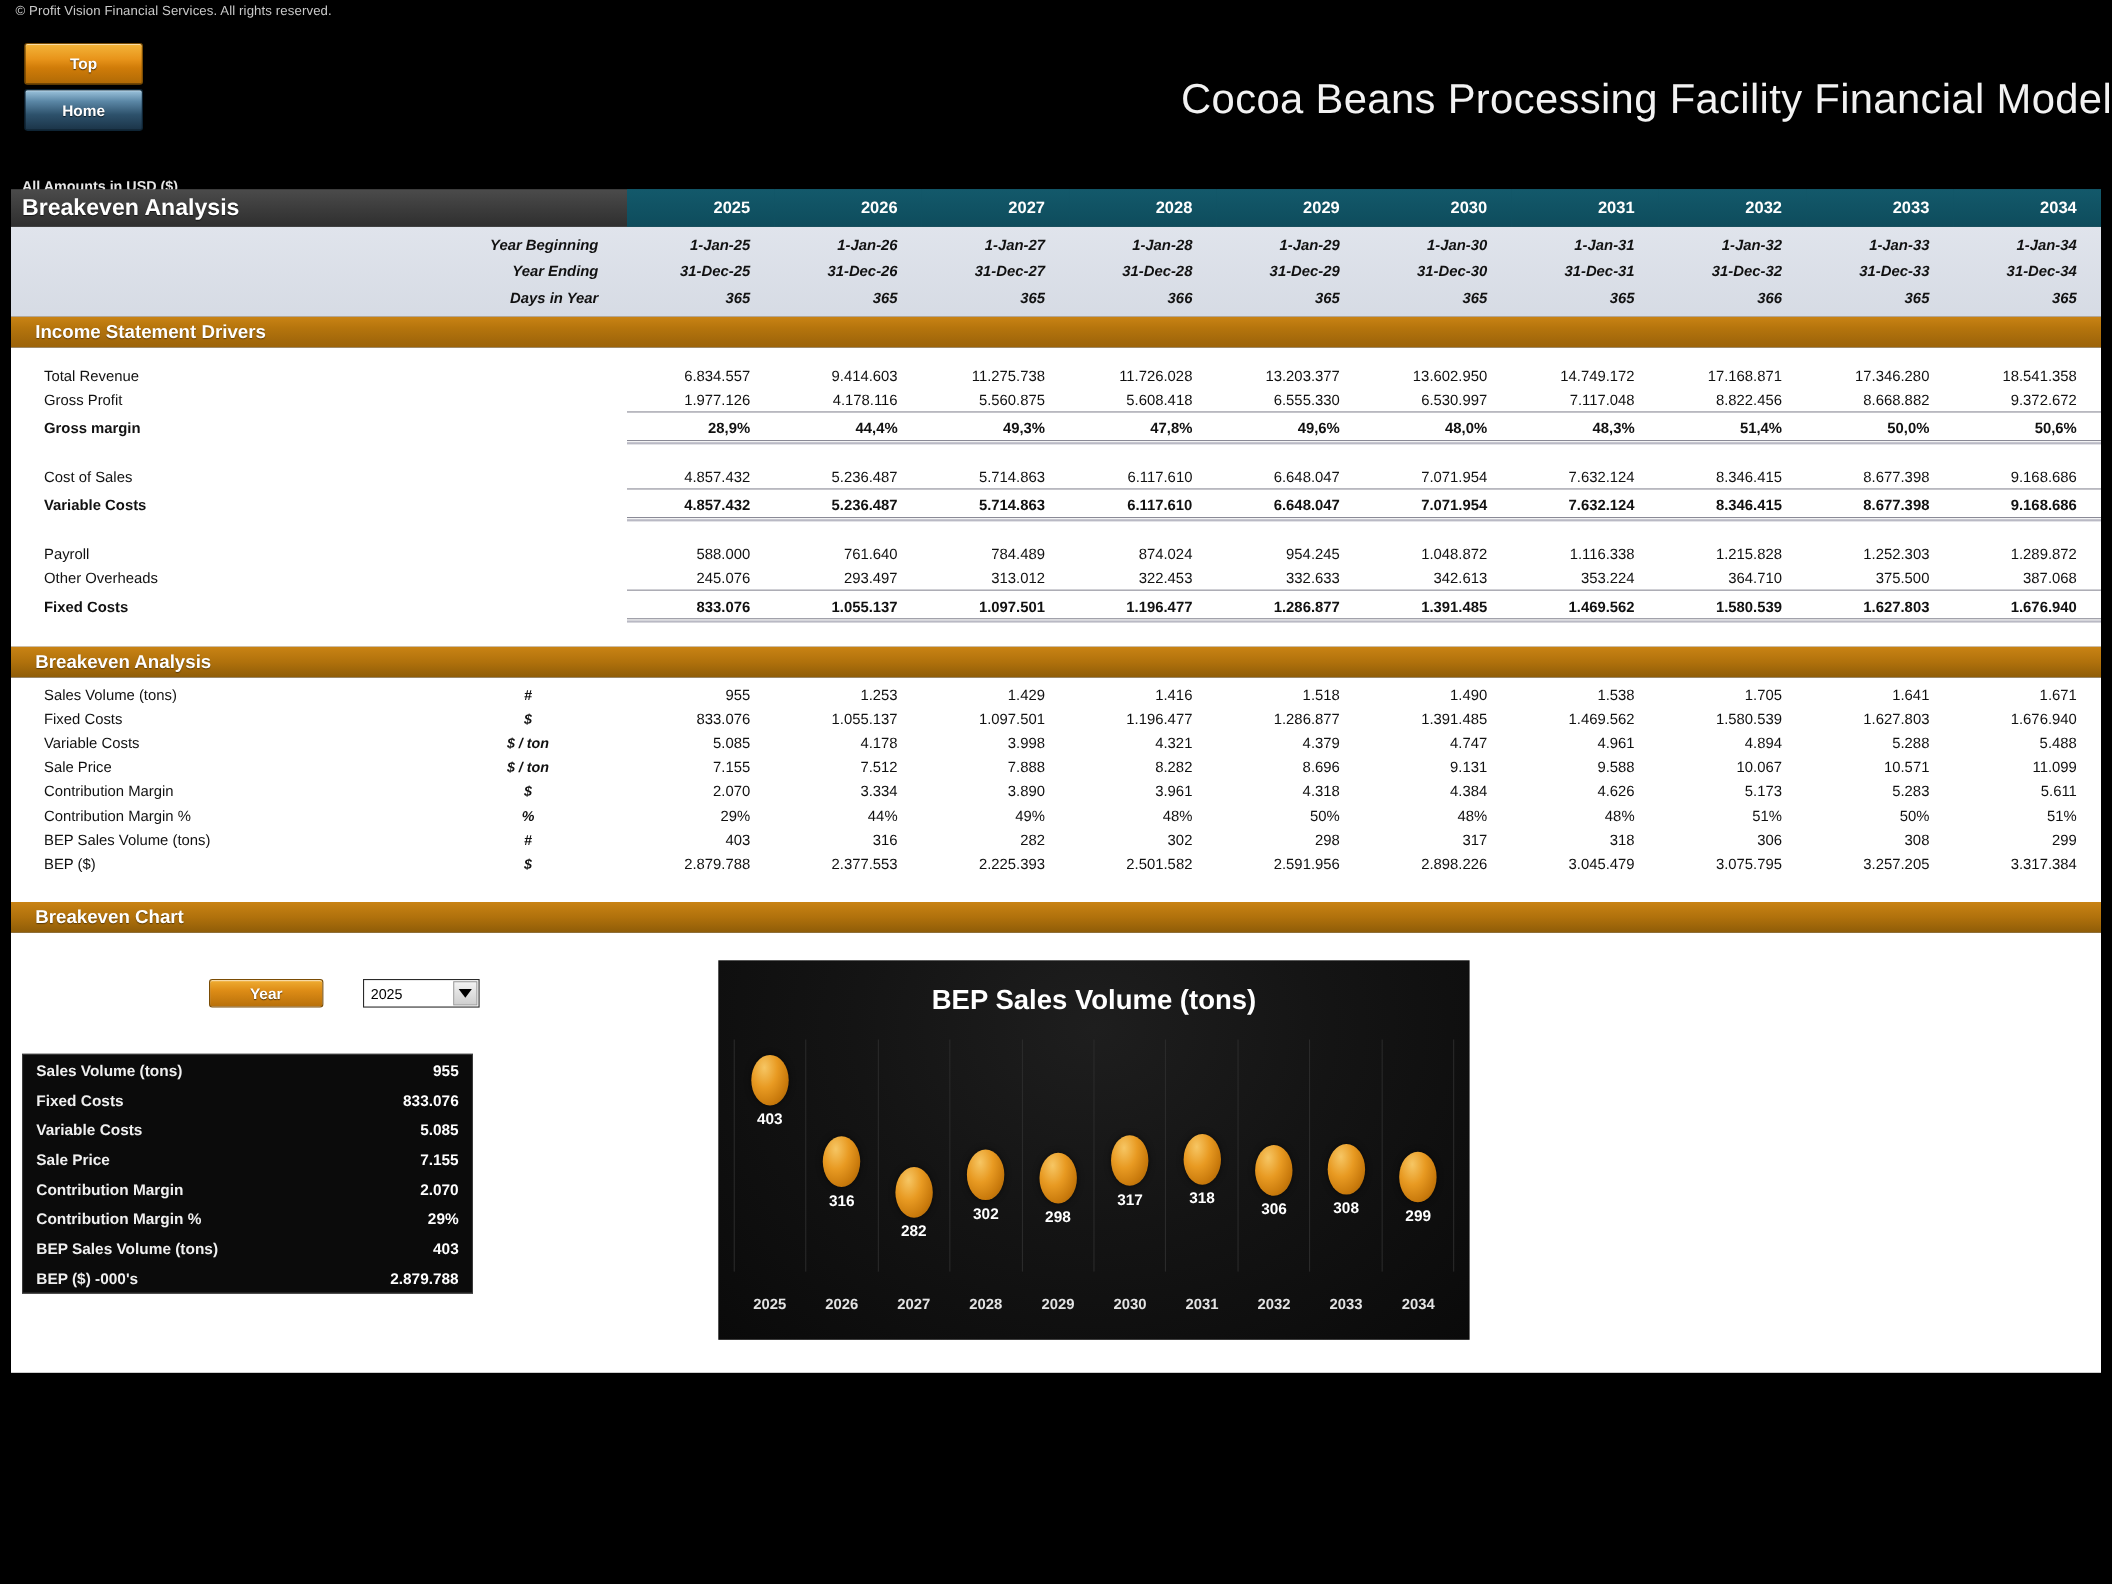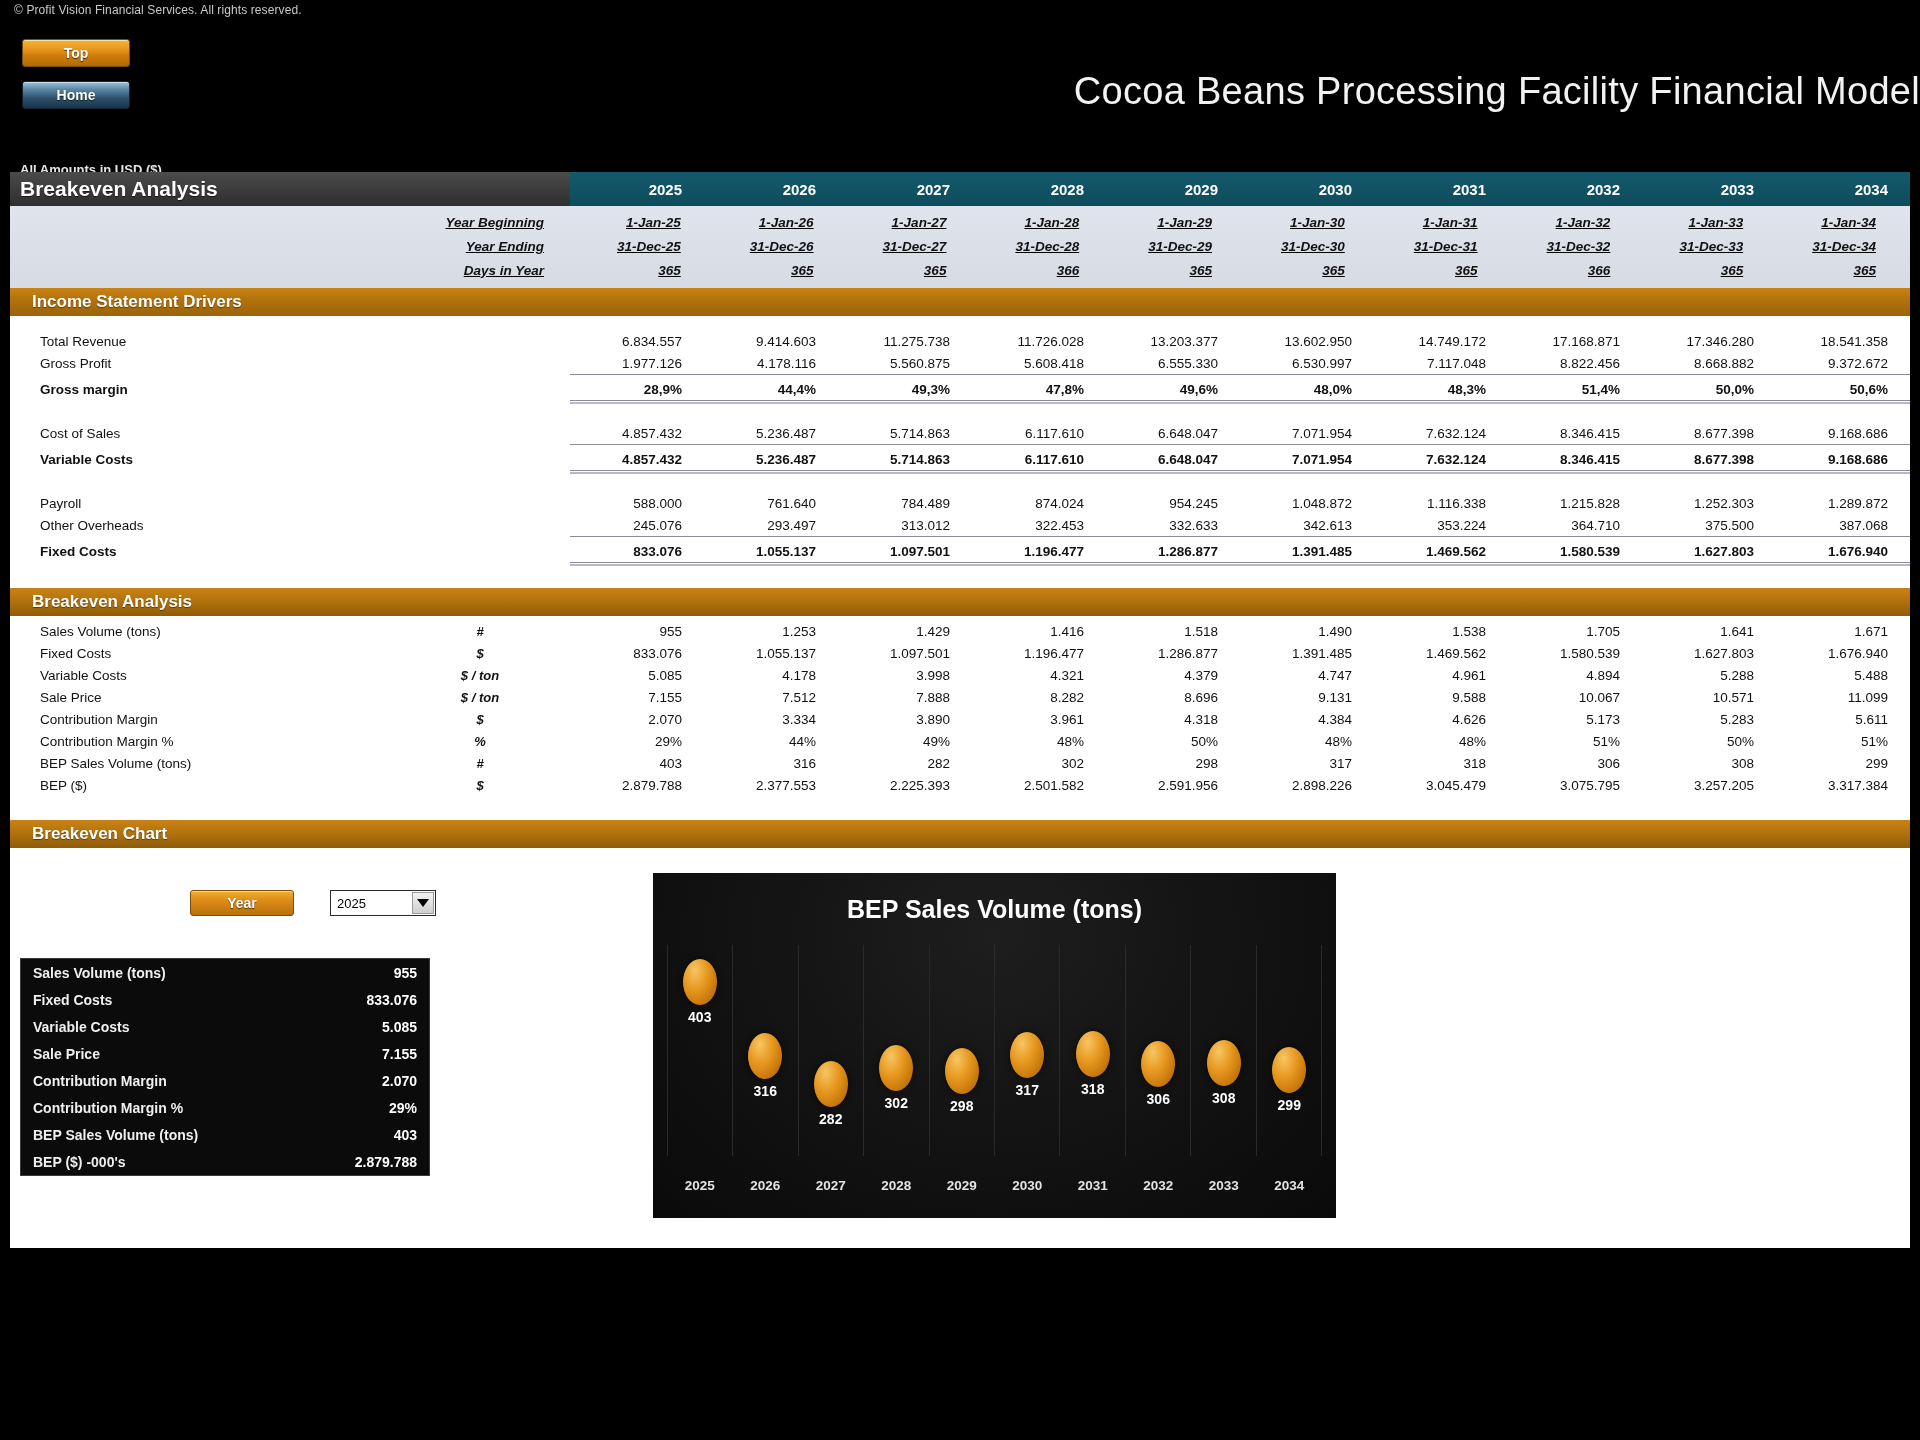--- a/index.html
+++ b/index.html
@@ -10,21 +10,21 @@
     overflow: hidden;
   }
   .page { position: relative; width: 1920px; height: 1440px; background:#000; }
 
   
   .copyright {
     position:absolute; left:14px; top:3px;
     font-size:12px; color:#c9c9c9; letter-spacing:.1px;
   }
   .navbtn {
-    position:absolute; left:22px; width:108px; height:28px;
+    position:absolute; left:22px; width:108px; height:38px;
     border-radius:3px; font-size:14px; font-weight:bold;
     display:flex; align-items:center; justify-content:center;
     color:#fff; text-shadow:0 1px 1px rgba(0,0,0,.7);
     border:1px solid #222;
   }
   .navbtn.top {
     top:39px;
     background:linear-gradient(180deg,#f4b53a 0%,#e8941a 38%,#d07c09 60%,#b06a06 100%);
     border:1px solid #7a4c04;
     box-shadow:inset 0 1px 0 rgba(255,255,255,.55), 0 1px 2px rgba(0,0,0,.8);
@@ -67,22 +67,21 @@
   .banner .yr {
     flex:1 1 0; color:#fff; font-size:15px; font-weight:bold;
     display:flex; align-items:center; justify-content:flex-end;
     padding-right:22px;
     background:linear-gradient(180deg,#13596b 0%,#0e4c5c 100%);
   }
 
   
   .dates {
     background:linear-gradient(180deg,#e0e4ec 0%,#d6dbe4 100%);
-    padding:4px 12px 6px 0;
-    text-decoration:underline;
+    padding:4px 0 6px 0;
   }
   .dates .row { height:24px; align-items:center; }
   .dates .lbl {
     text-align:right; padding-right:26px;
     font-size:13.5px; font-style:italic; font-weight:bold; color:#111;
   }
   .dates .col {
     font-size:13.5px; font-style:italic; font-weight:bold; color:#111;
   }
 

